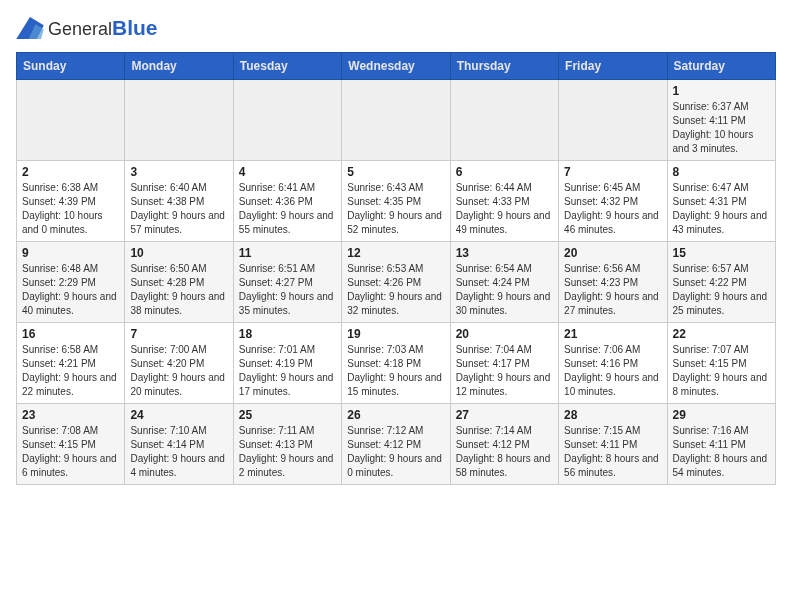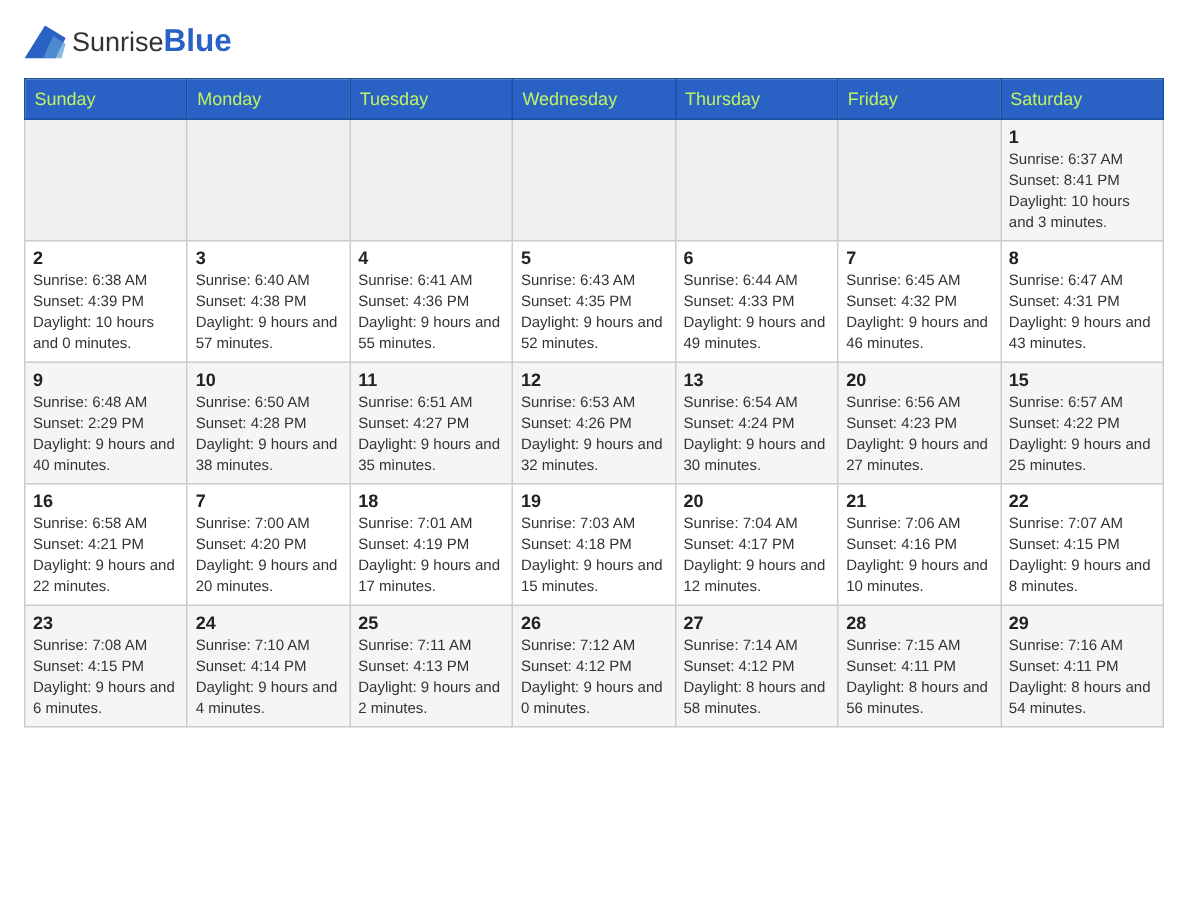--- a/index.html
+++ b/index.html
@@ -37,25 +37,25 @@
       font-size: 15px;
       color: #555;
     }
     .calendar {
       width: 100%;
       border-collapse: collapse;
       font-size: 10.5px;
     }
     .calendar thead th {
       background: #2962c4;
-      color: #bef264;
+      color: #e5e5e5;
       text-align: left;
       padding: 6px 6px;
       font-size: 12px;
-      font-weight: normal;
+      font-weight: bold;
       border: 1px solid #1a50a0;
     }
     .calendar tbody td {
       border: 1px solid #ccc;
       vertical-align: top;
       padding: 4px 5px;
       width: 108px;
       min-height: 70px;
       background: #fff;
     }
@@ -84,21 +84,21 @@
 </head>
 <body>
 
 <div class="header">
   <div class="logo">
     <svg class="logo-blue-shape" viewBox="0 0 40 32">
       <polygon points="0,32 20,0 40,12 30,32" fill="#2962c4"></polygon>
       <polygon points="18,32 28,10 40,18 36,32" fill="#5b9bd5" opacity="0.7"></polygon>
     </svg>
     <div>
-      <span style="color:#333;font-size:18px;font-weight:normal;">Sunrise</span><span style="color:#2962c4;font-size:21px;font-weight:bold;">Blue</span>
+      <span style="color:#333;font-size:18px;font-weight:normal;">General</span><span style="color:#2962c4;font-size:21px;font-weight:bold;">Blue</span>
     </div>
   </div>
   <div class="title-block">
     <div class="month-title"></div>
     <div class="location"></div>
   </div>
 </div>
 
 <table class="calendar">
   <thead>
@@ -116,21 +116,21 @@
   <tr>
         <td class="empty-cell"></td>
         <td class="empty-cell"></td>
         <td class="empty-cell"></td>
         <td class="empty-cell"></td>
         <td class="empty-cell"></td>
         <td class="empty-cell"></td>
         <td>
           <span class="day-num">1</span>
           <div class="day-info">Sunrise: 6:37 AM
-Sunset: 8:41 PM
+Sunset: 4:11 PM
 Daylight: 10 hours and 3 minutes.</div>
         </td>
       </tr>
       <tr>
         <td>
           <span class="day-num">2</span>
           <div class="day-info">Sunrise: 6:38 AM
 Sunset: 4:39 PM
 Daylight: 10 hours and 0 minutes.</div>
         </td>

